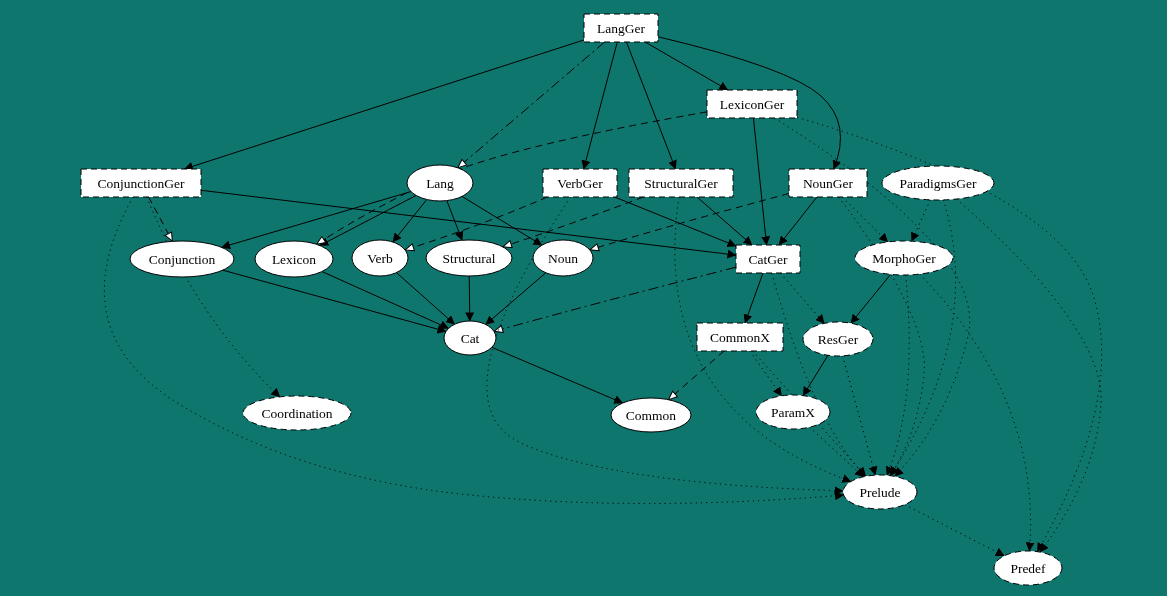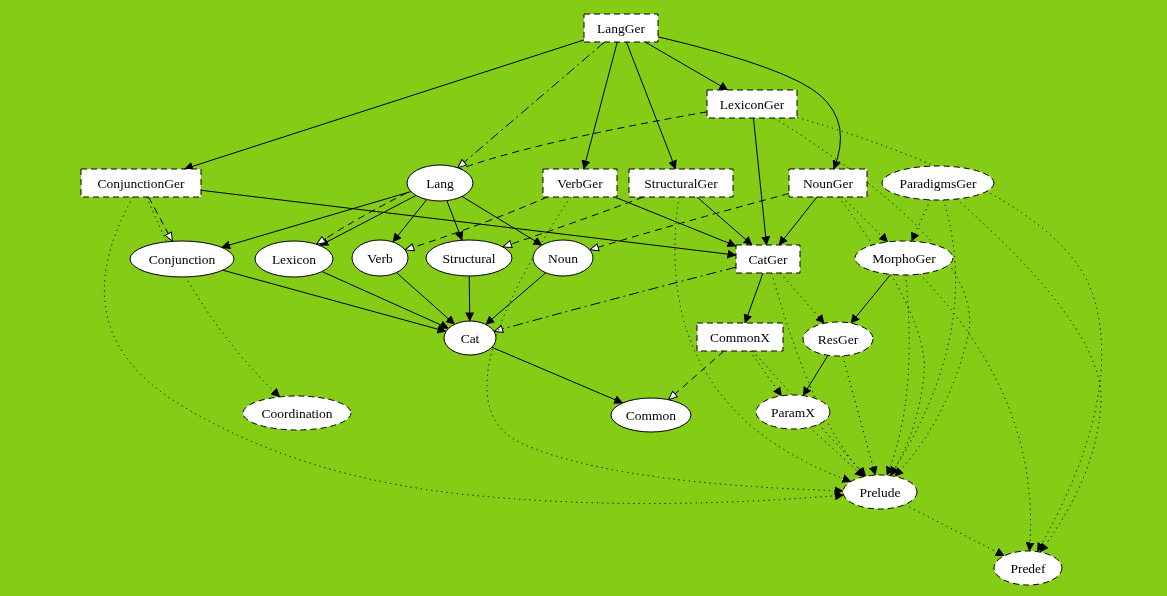--- a/index.html
+++ b/index.html
@@ -1,19 +1,19 @@
 <!DOCTYPE html>
 <html><head>
 <meta charset="utf-8">
 <style>
   html,body{margin:0;padding:0;background:#ffffff;}
   .graph-wrap{
     position:relative;
     width:1167px;height:596px;
-    background:#84cc16;
+    background:#0f766e;
     overflow:hidden;
     font-family:"Liberation Serif", serif;
   }
   svg{display:block;}
   .node-label{
     font-family:"Liberation Serif", serif;
     font-size:13.5px;
     fill:#000000;
   }
   .edge{fill:none;}

